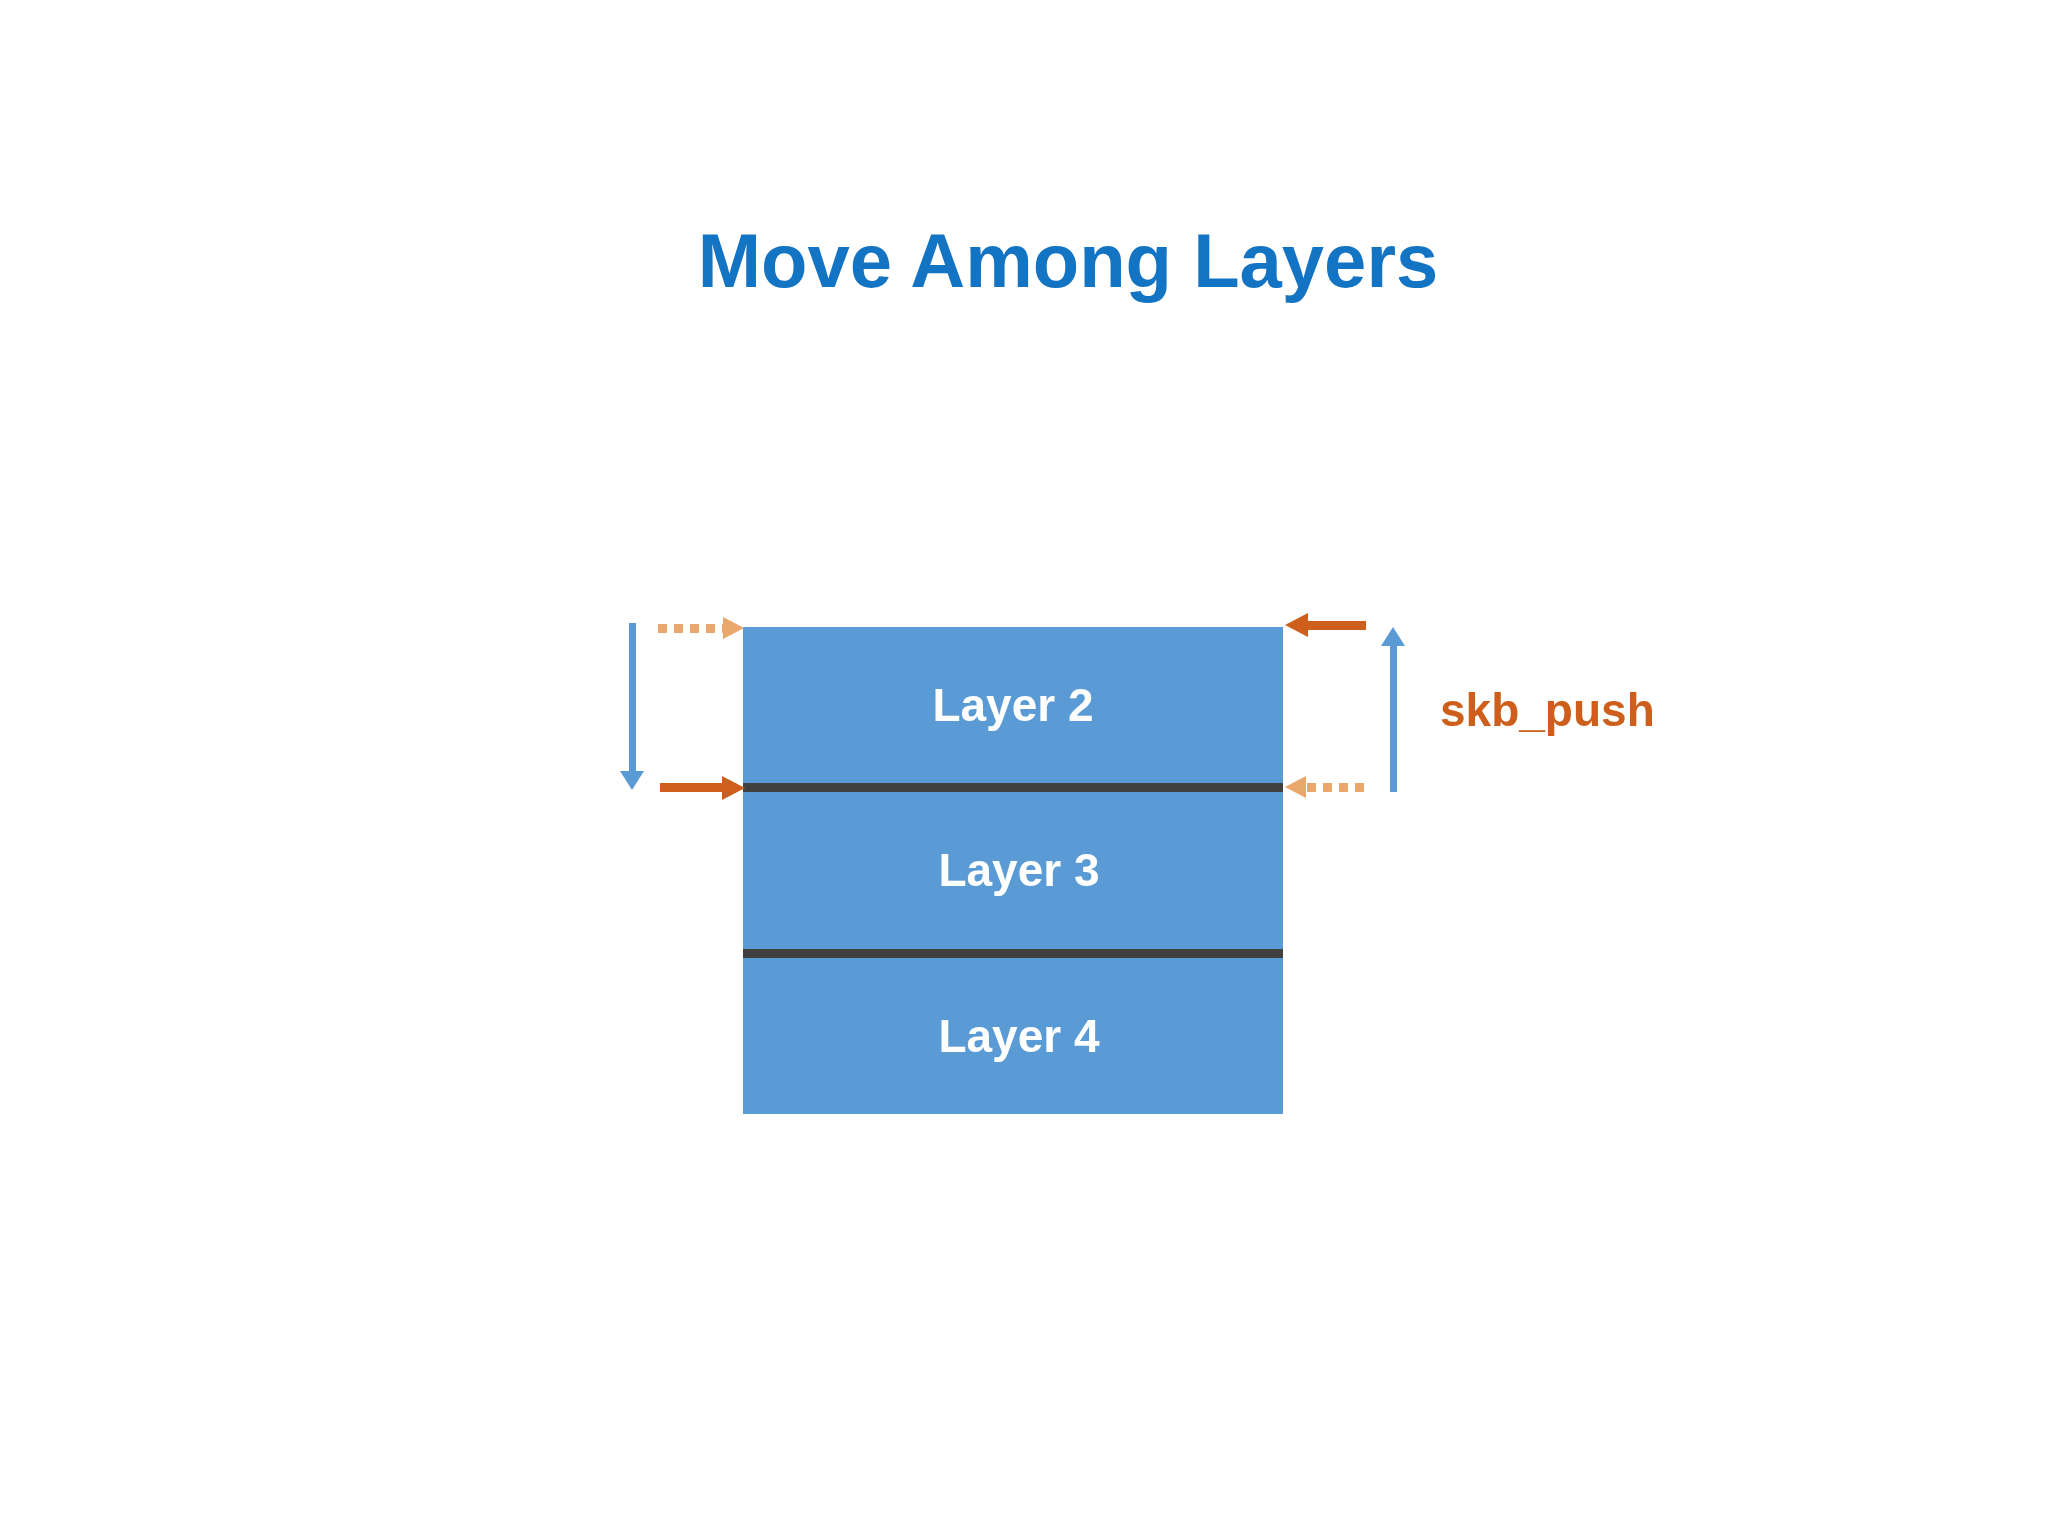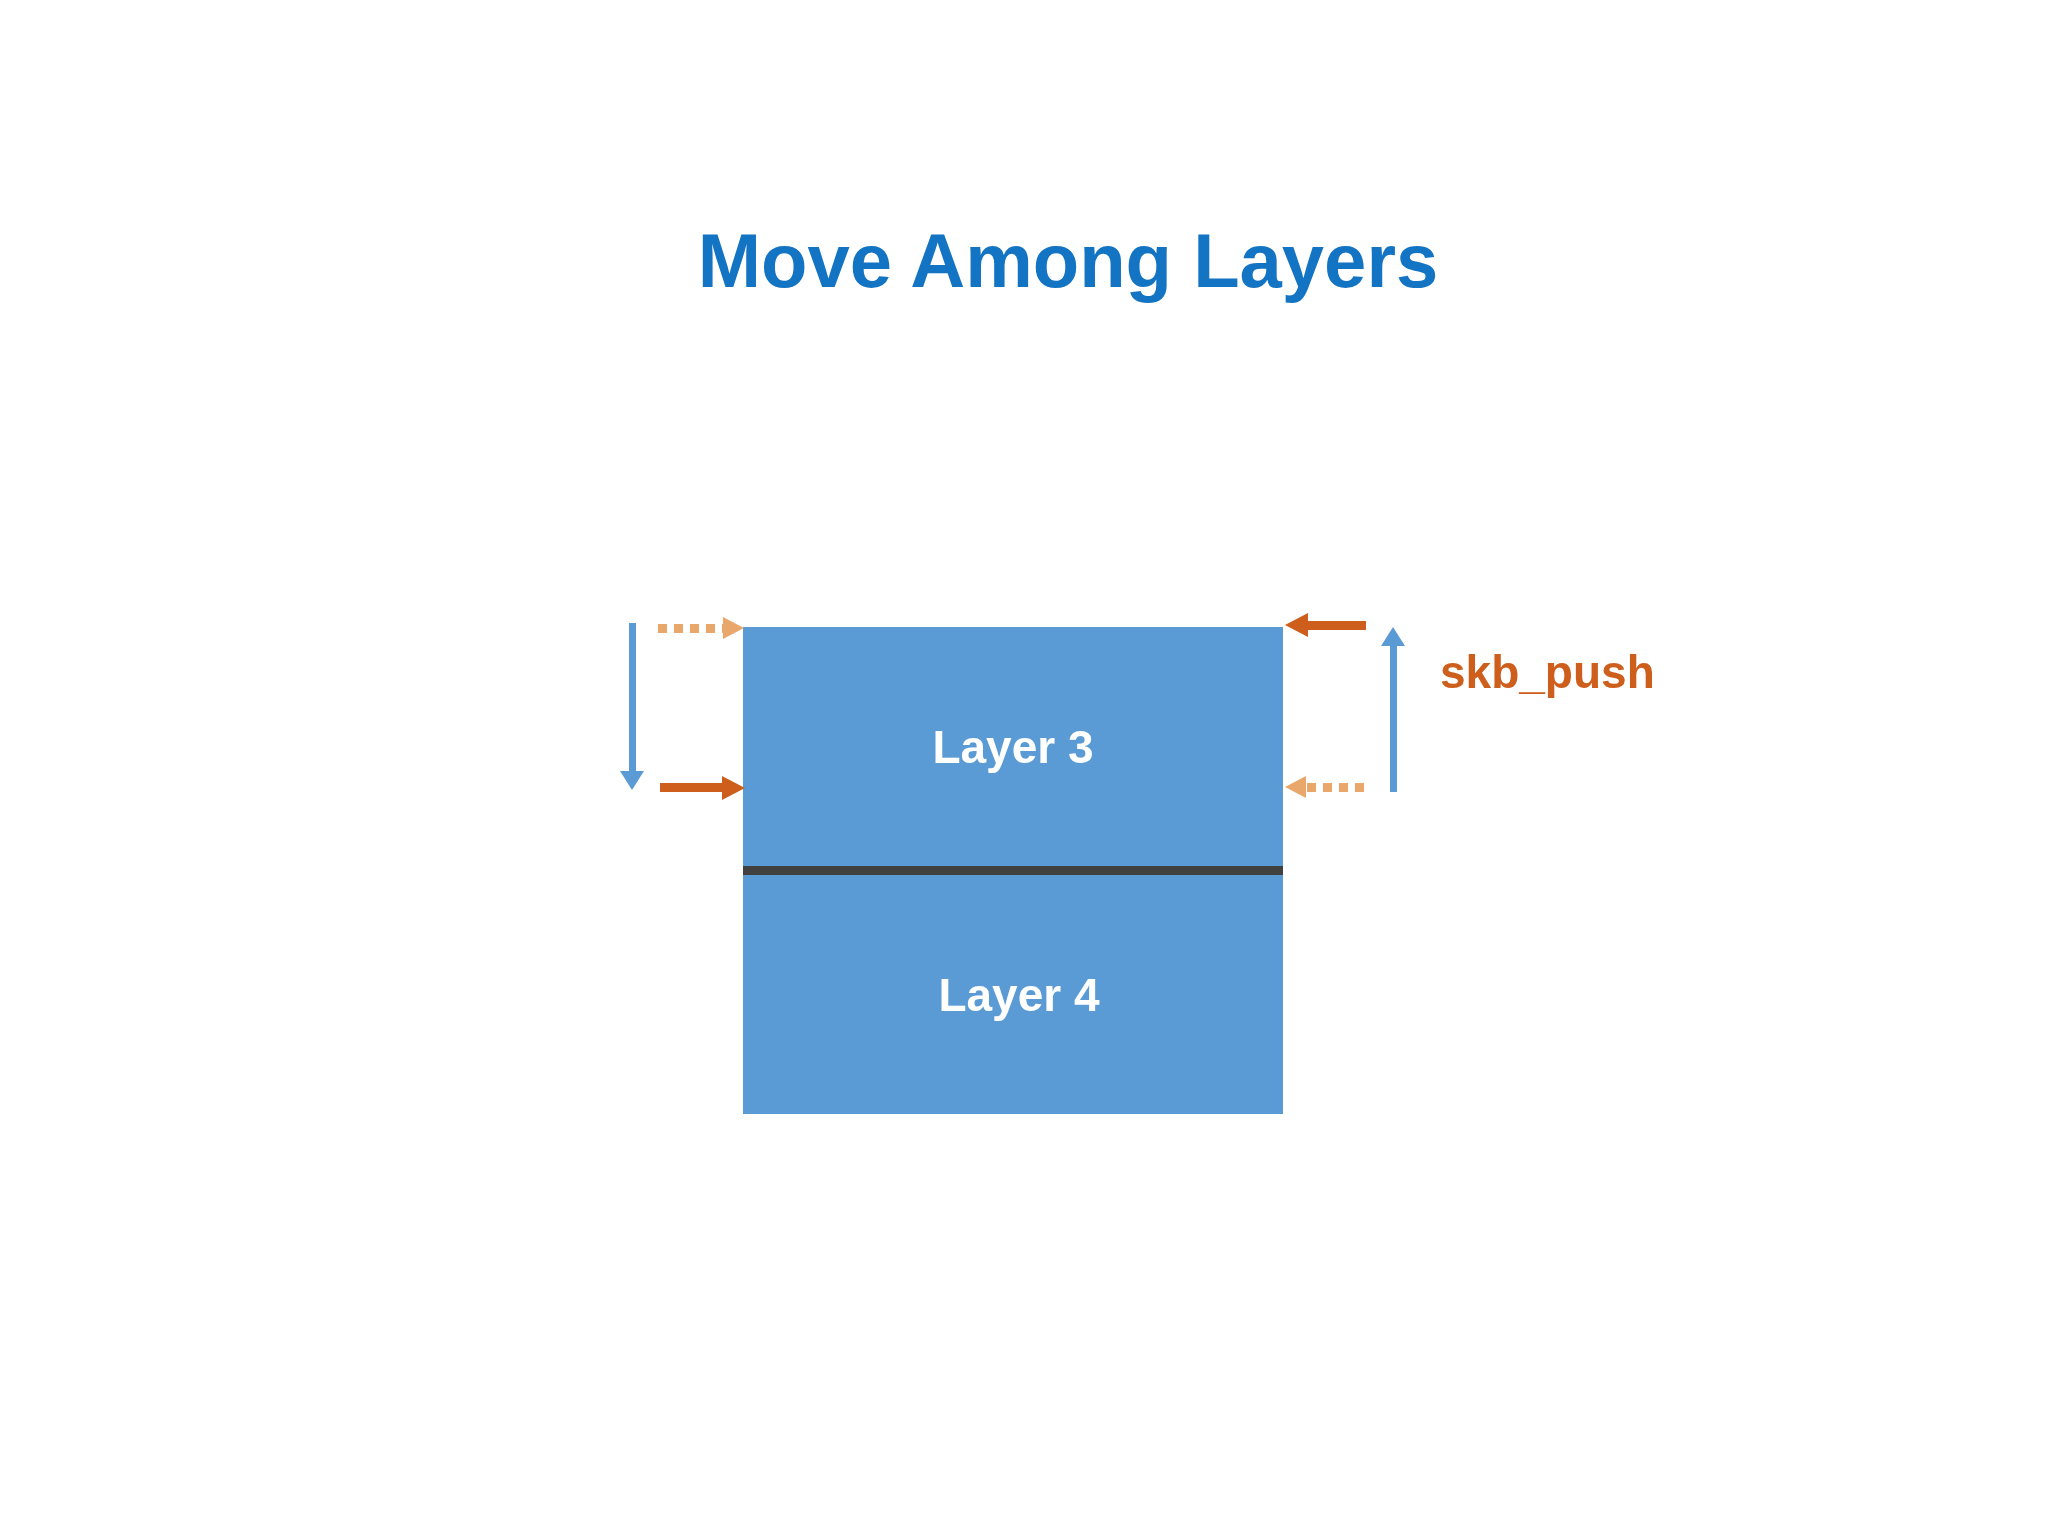--- a/index.html
+++ b/index.html
@@ -47,21 +47,21 @@
   }
 
   
   .anno-label{
     position:absolute;
     font-size:46px;font-weight:700;line-height:56px;
     color:var(--orange);
     white-space:nowrap;
   }
   .anno-left{left:300px;top:682px;width:280px;text-align:right;}
-  .anno-right{left:1440px;top:644px;text-align:center;}
+  .anno-right{left:1440px;top:682px;text-align:center;}
 
   
   .abs{position:absolute;}
   .vshaft{width:7px;background:var(--arrow-blue);}
   .tri{width:0;height:0;}
   .tri-down{
     border-left:12px solid transparent;border-right:12px solid transparent;
     border-top:19px solid var(--arrow-blue);
   }
   .tri-up{
@@ -92,20 +92,23 @@
 </style>
 </head>
 <body>
 
 <div class="slide">
 
   <div class="title">Move Among Layers</div>
 
   <div class="stack">
     <div class="layer">
+      <span class="layer-label">Layer 2</span>
+    </div>
+    <div class="layer">
       <span class="layer-label">Layer 3</span>
     </div>
     <div class="layer">
       <span class="layer-label">Layer 4</span>
     </div>
   </div>
 
 
   <div class="abs vshaft" style="left:629px;top:623px;height:150px;"></div>
   <div class="abs tri tri-down" style="left:620px;top:771px;"></div>

